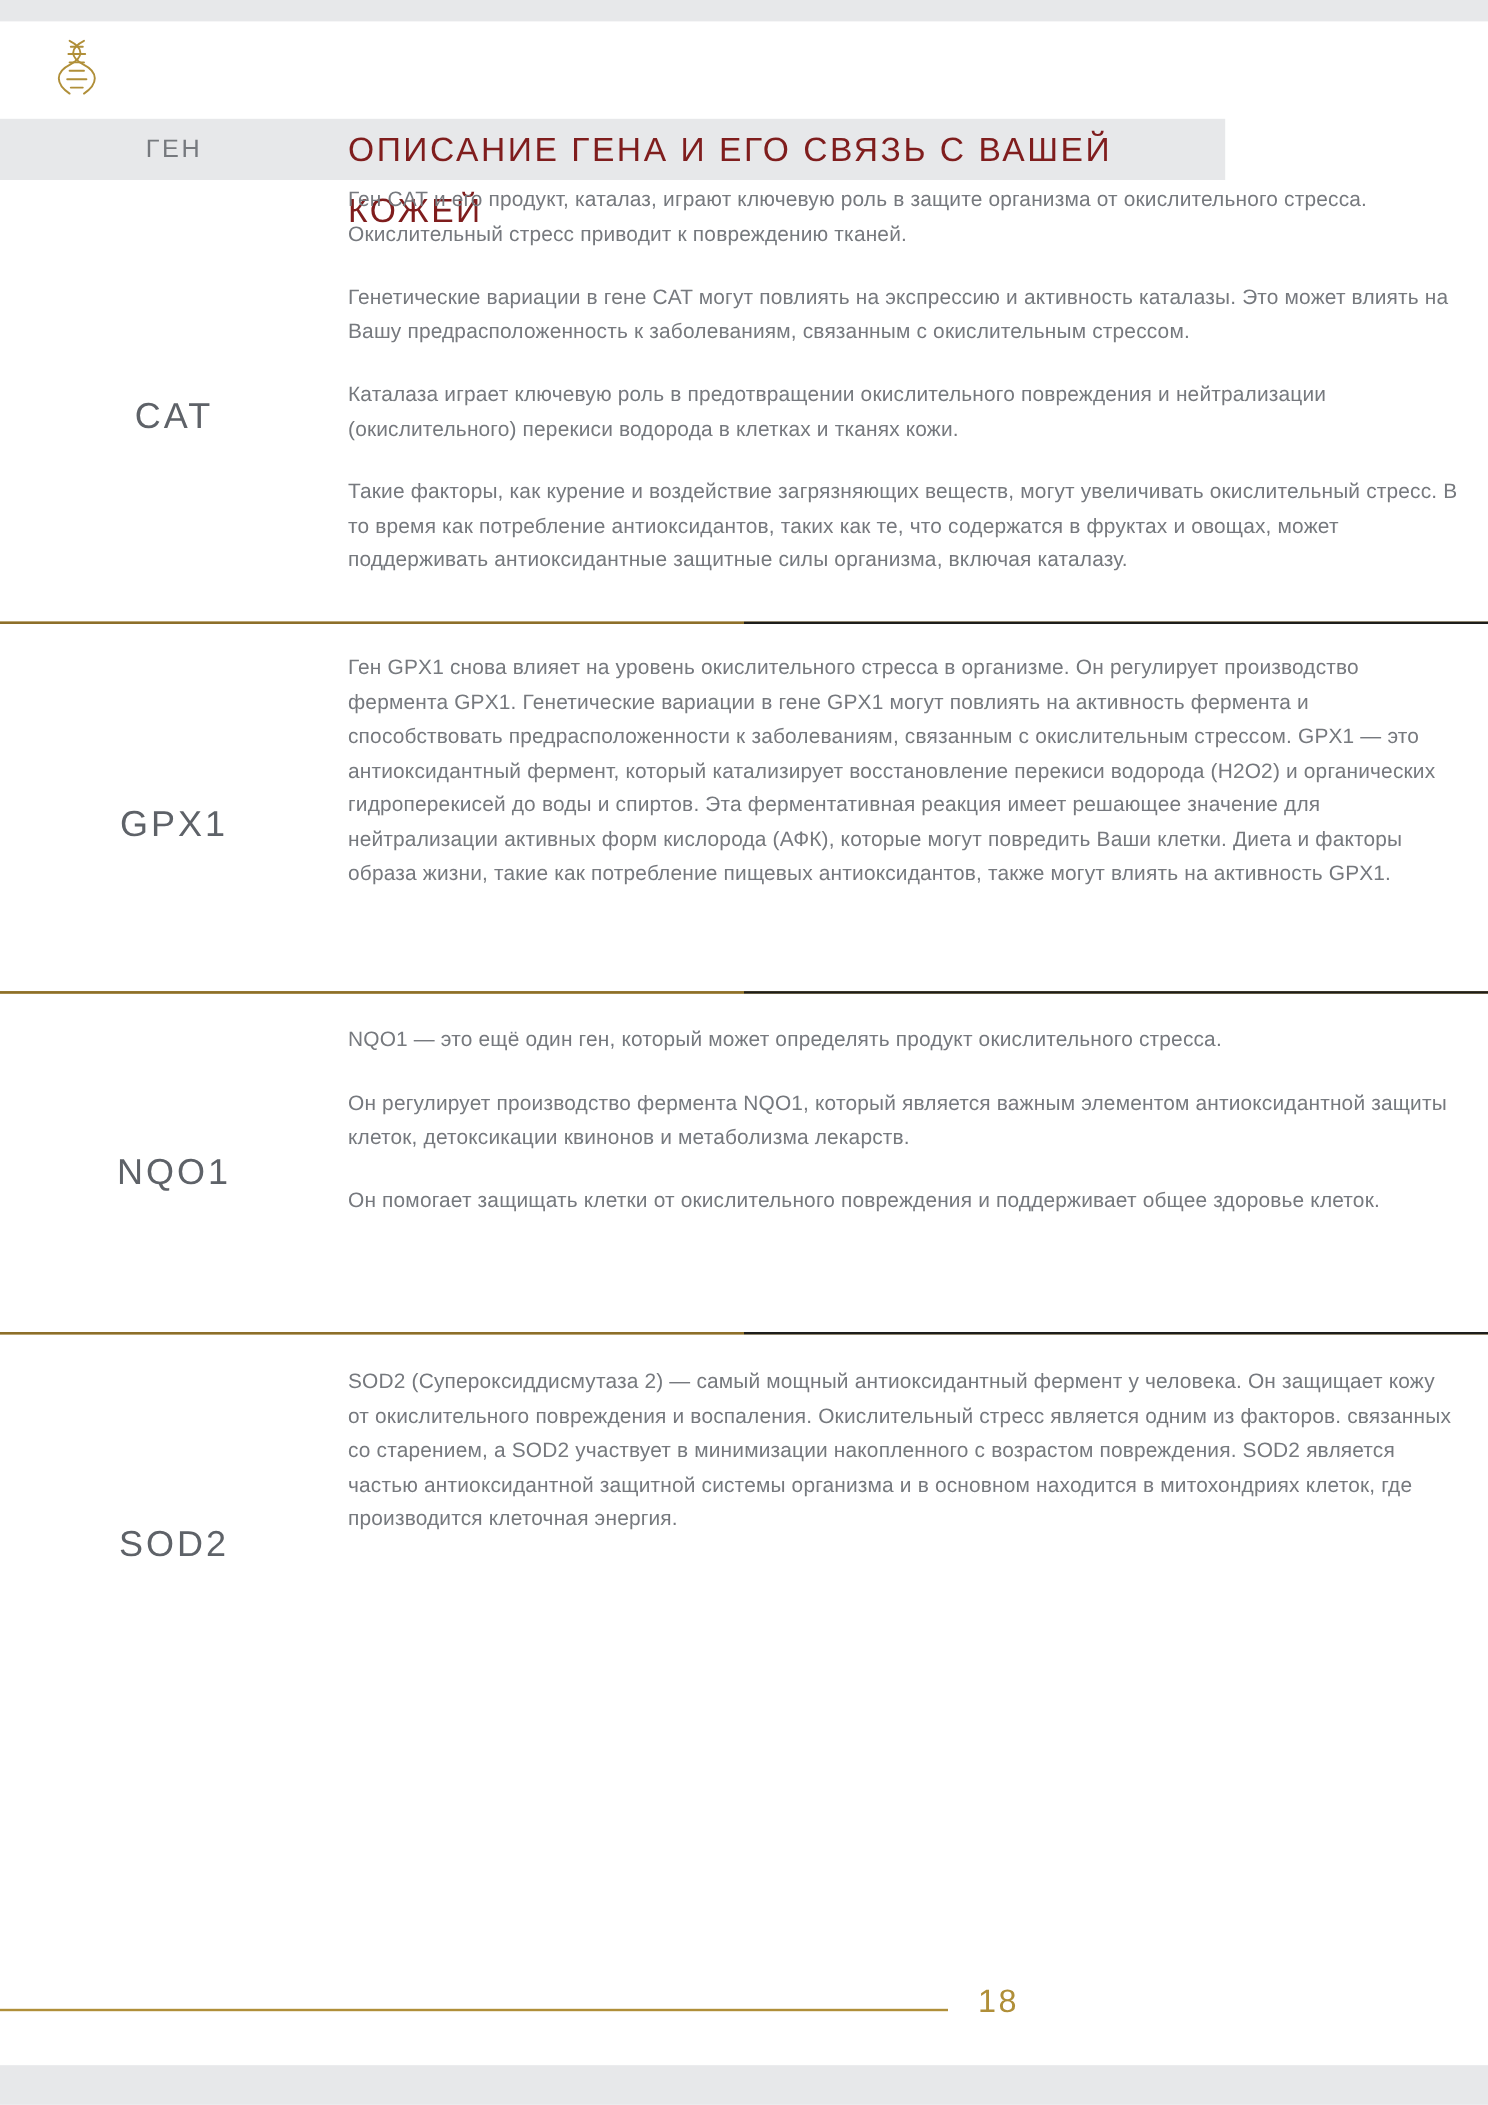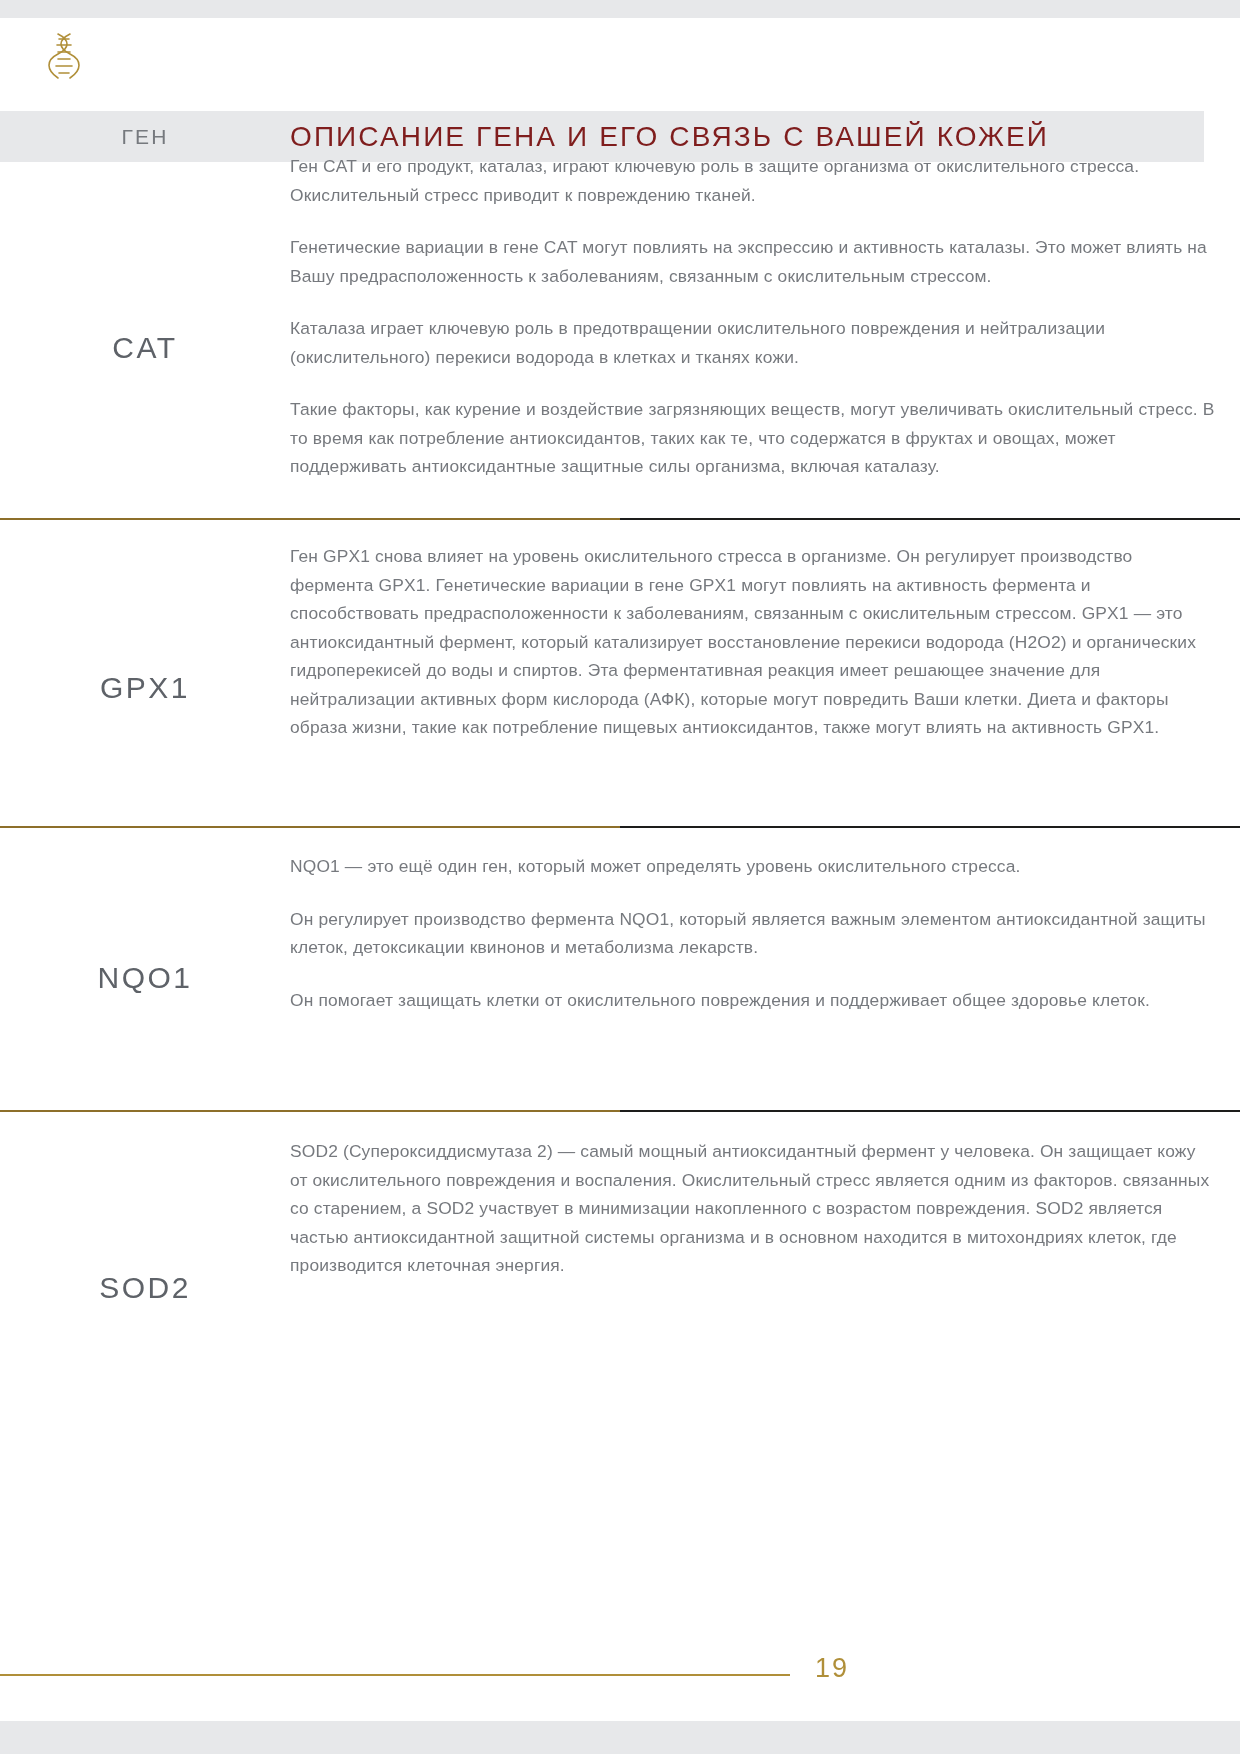--- a/index.html
+++ b/index.html
@@ -48,24 +48,23 @@
     width: 48px;
     height: 58px;
   }
   .logo svg { display: block; }
 
   
   .table-head {
     position: absolute;
     top: 99px;
     left: 0;
-    width: 1204px;
+    width: 1021px;
     height: 51px;
     background: #e7e8ea;
-    margin-top: 12px;
   }
   .th-gene {
     position: absolute;
     left: 0;
     top: 0;
     width: 290px;
     height: 51px;
     line-height: 51px;
     text-align: center;
     font-size: 21px;
@@ -228,37 +227,37 @@
   </div>
 
   <div class="sep" style="top:826px;">
     <div class="sep-line-left"></div>
       <div class="sep-line-right"></div>
   </div>
 
   <div class="row" style="top:850px; height:240px;">
     <div class="gene-cell">NQO1</div>
     <div class="desc-cell">
-      <p>NQO1 — это ещё один ген, который может определять уровень окислительного стресса.</p>
+      <p>NQO1 — это ещё один ген, который может определять продукт окислительного стресса.</p>
       <p>Он регулирует производство фермента NQO1, который является важным элементом антиоксидантной защиты клеток, детоксикации квинонов и метаболизма лекарств.</p>
       <p>Он помогает защищать клетки от окислительного повреждения и поддерживает общее здоровье клеток.</p>
     </div>
   </div>
 
   <div class="sep" style="top:1110px;">
     <div class="sep-line-left"></div>
       <div class="sep-line-right"></div>
   </div>
 
   <div class="row" style="top:1135px; height:290px;">
     <div class="gene-cell">SOD2</div>
     <div class="desc-cell">
       <p>SOD2 (Супероксиддисмутаза 2) — самый мощный антиоксидантный фермент у человека. Он защищает кожу от окислительного повреждения и воспаления. Окислительный стресс является одним из факторов. связанных со старением, а SOD2 участвует в минимизации накопленного с возрастом повреждения. SOD2 является частью антиоксидантной защитной системы организма и в основном находится в митохондриях клеток, где производится клеточная энергия.</p>
     </div>
   </div>
 
   <div class="footer">
     <div class="footer-rule"></div>
-    <div class="footer-page">19</div>
+    <div class="footer-page">18</div>
     <div class="footer-strip"></div>
   </div>
 
 </div>
 
 </body></html>

